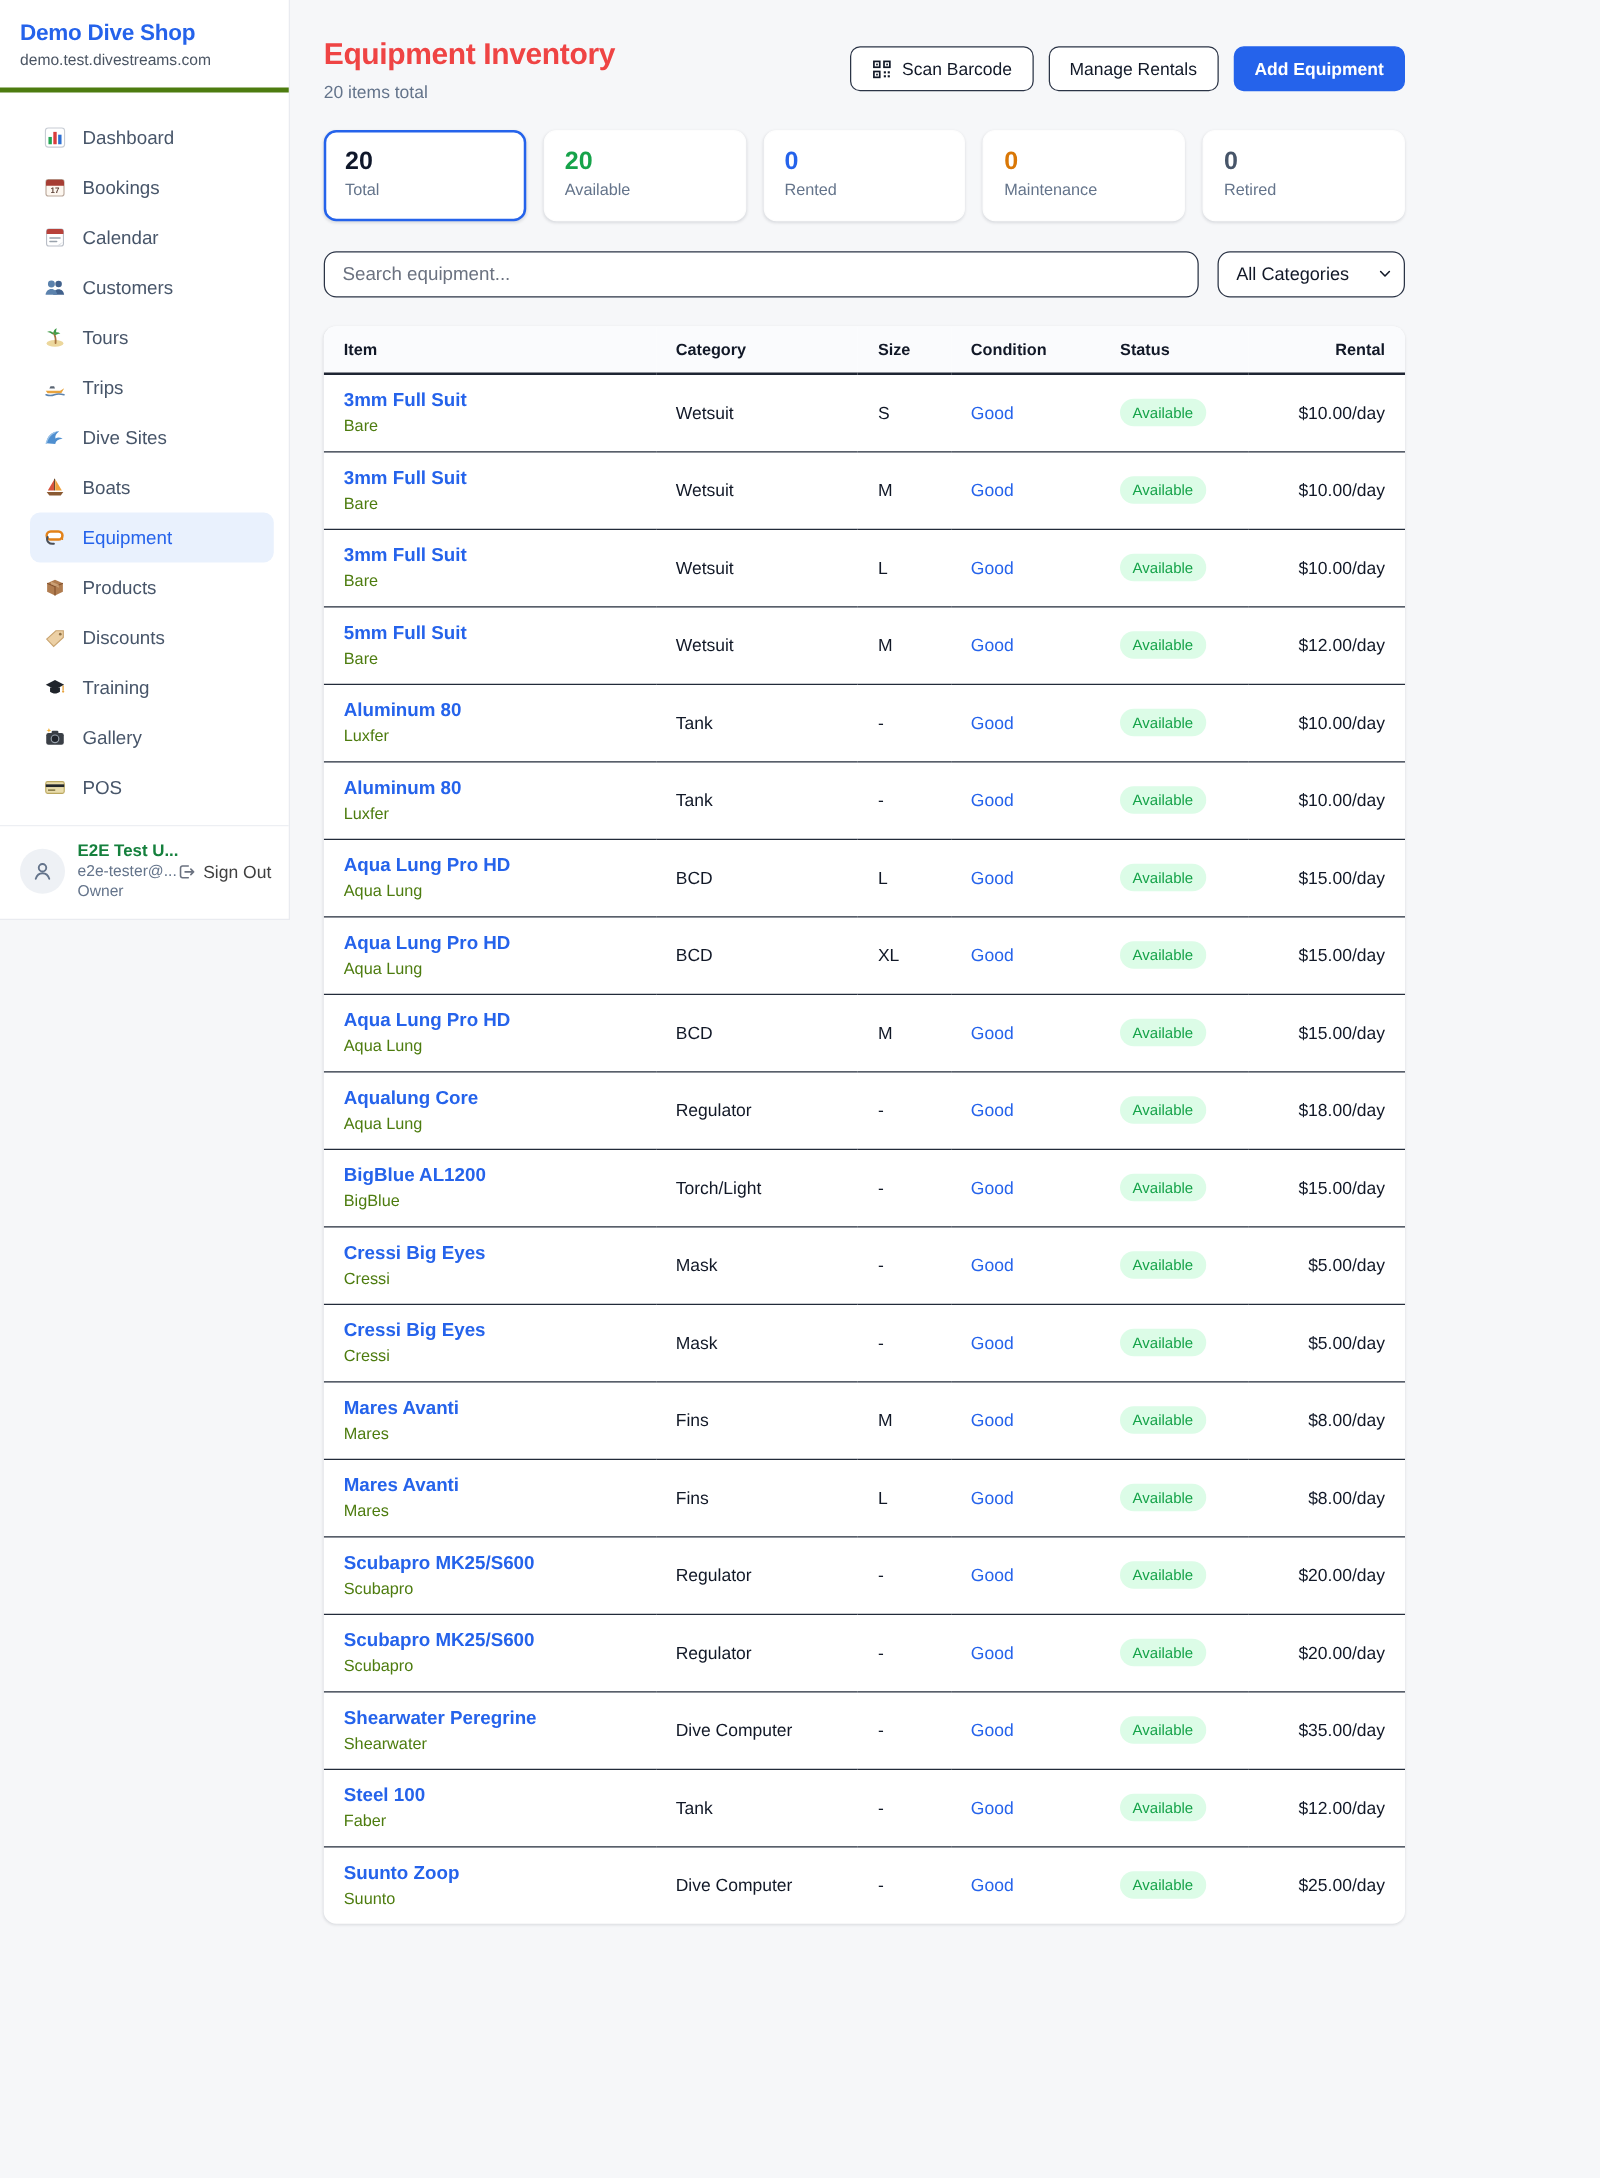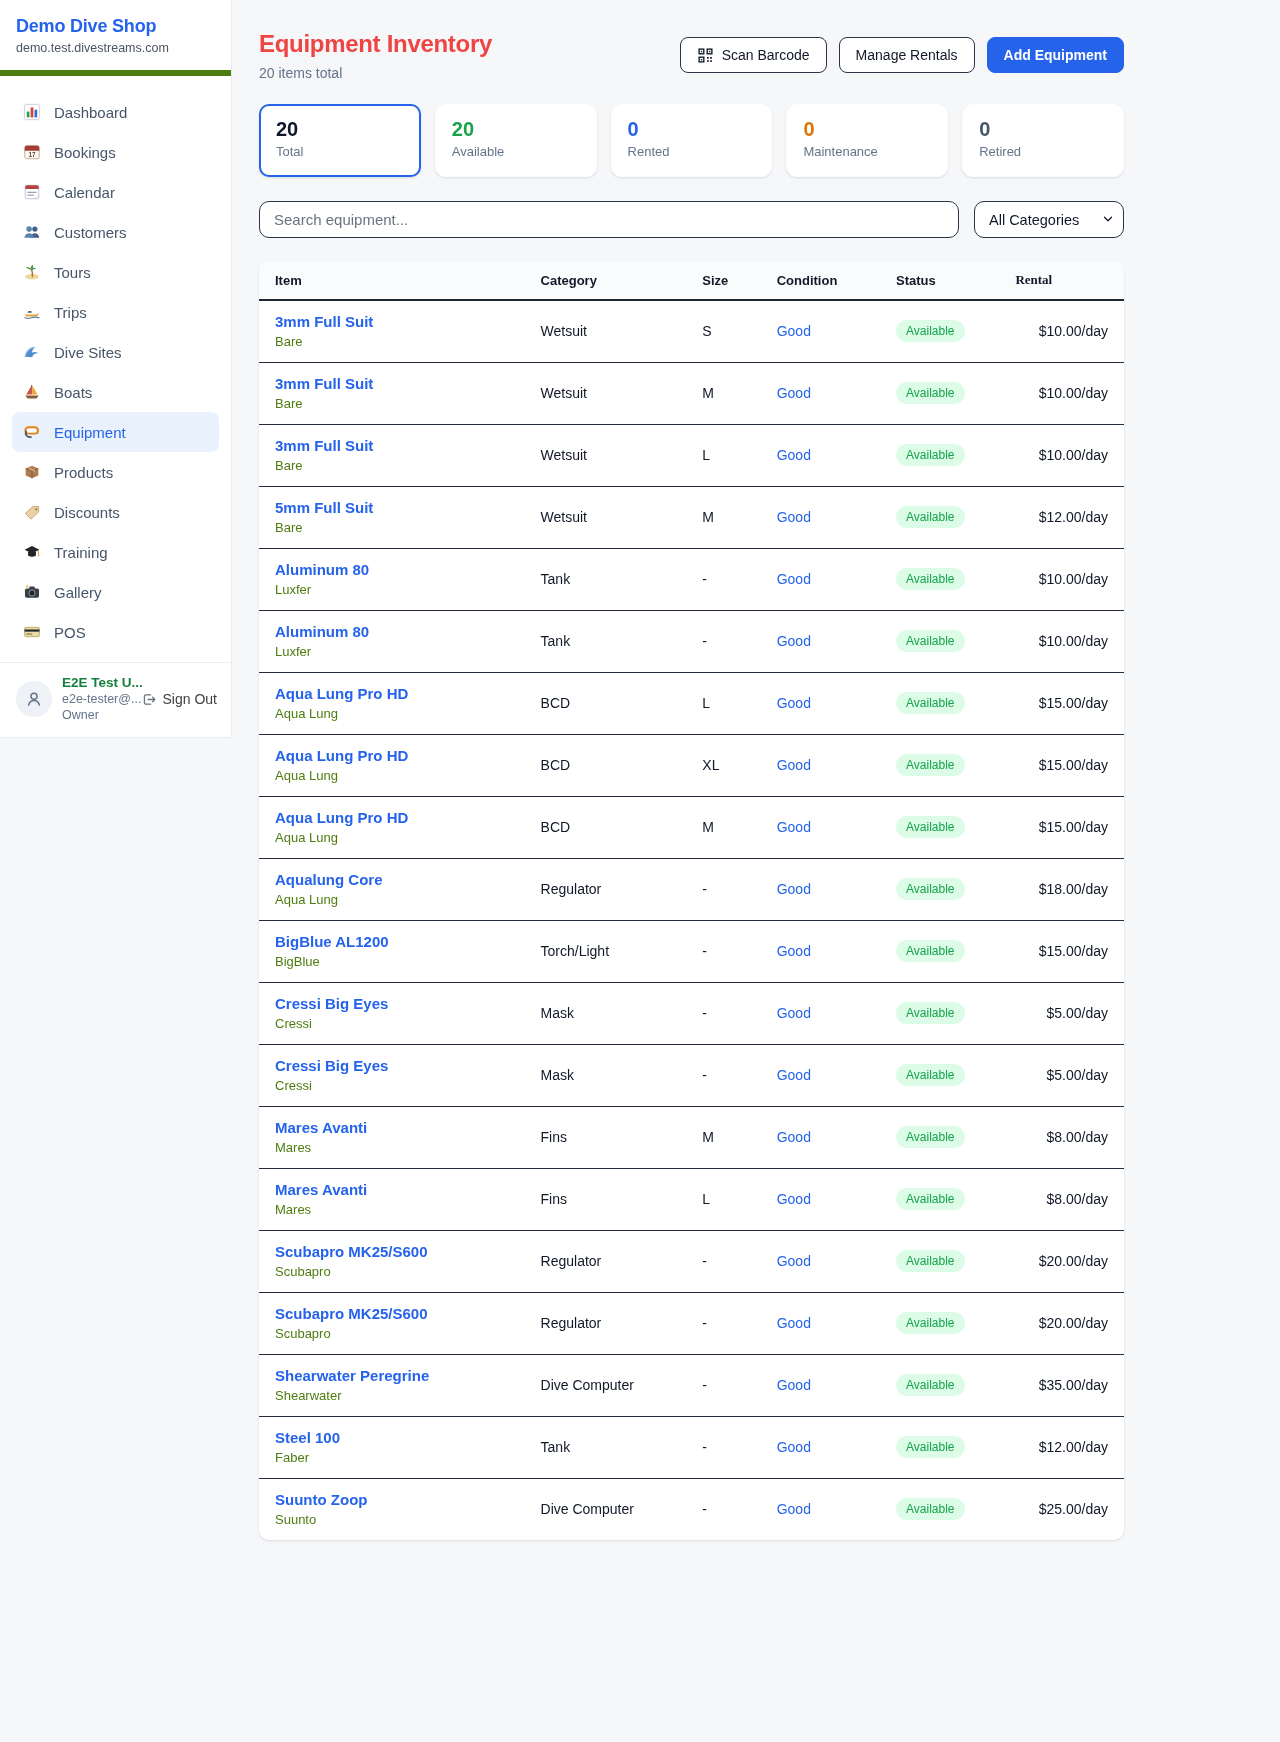--- a/index.html
+++ b/index.html
@@ -11,24 +11,24 @@
     overflow:hidden;
     position:relative;
   }
   
   .sidebar {
     position:absolute; left:0; top:0; width:232px;
     background:#ffffff;
     border-right:1px solid #e9ebf0;
     border-bottom:1px solid #e9ebf0;
   }
-  .brand { padding:16px 16px 15px 16px; border-bottom:6px solid #4d7c0f; }
+  .brand { padding:16px 16px 15px 16px; border-bottom:4px solid #4d7c0f; }
   .brand-name { color:#2563eb; font-size:18px; font-weight:700; letter-spacing:-0.2px; }
   .brand-domain { color:#4b5563; font-size:12.5px; margin-top:4px; }
-  .nav { padding:16px 12px 10px 12px;text-align:right; }
+  .nav { padding:16px 12px 10px 24px;text-align:right; }
   .nav-item {
     display:flex; align-items:center; gap:13px;
     height:40px; padding:0 10px; border-radius:8px;
     font-size:15px; color:#475569; cursor:pointer;
   }
   .nav-item .nav-icon { width:19px; height:19px; display:flex; align-items:center; justify-content:center; flex:0 0 19px; }
   .nav-item.active { background:#e9f1fd; color:#2563eb; font-weight:400; }
   .user-section {
     border-top:1px solid #edeff3;
     padding:12px 14px 14px 16px;
@@ -93,21 +93,21 @@
     box-shadow:0 1px 2px rgba(15,23,42,.05), 0 1px 3px rgba(15,23,42,.07);
     overflow:hidden;
   }
   table { width:100%; border-collapse:collapse; }
   thead th {
     background:#fafbfd;
     font-size:13px; font-weight:700; color:#111827;
     text-align:left; padding:11px 16px;
     border-bottom:2px solid #1e2533;
   }
-  thead th:last-child { text-align:left;font-family:Liberation Serif, serif; }
+  thead th:last-child { text-align:right; }
   tbody tr + tr td { border-top:1px solid #222b3a; }
   tbody td { padding:12px 16px; font-size:14px; color:#111827; vertical-align:middle; height:62px; }
   td.c-rental { text-align:right; }
   .item-name { color:#2563eb; font-size:15px; font-weight:600; cursor:pointer; }
   .item-brand { color:#4d7c0f; font-size:13px; margin-top:4px; }
   .condition { color:#2563eb; }
   .status-pill {
     display:inline-block; background:#dcfce7; color:#16a34a;
     font-size:12px; padding:4px 10px; border-radius:999px;
   }

